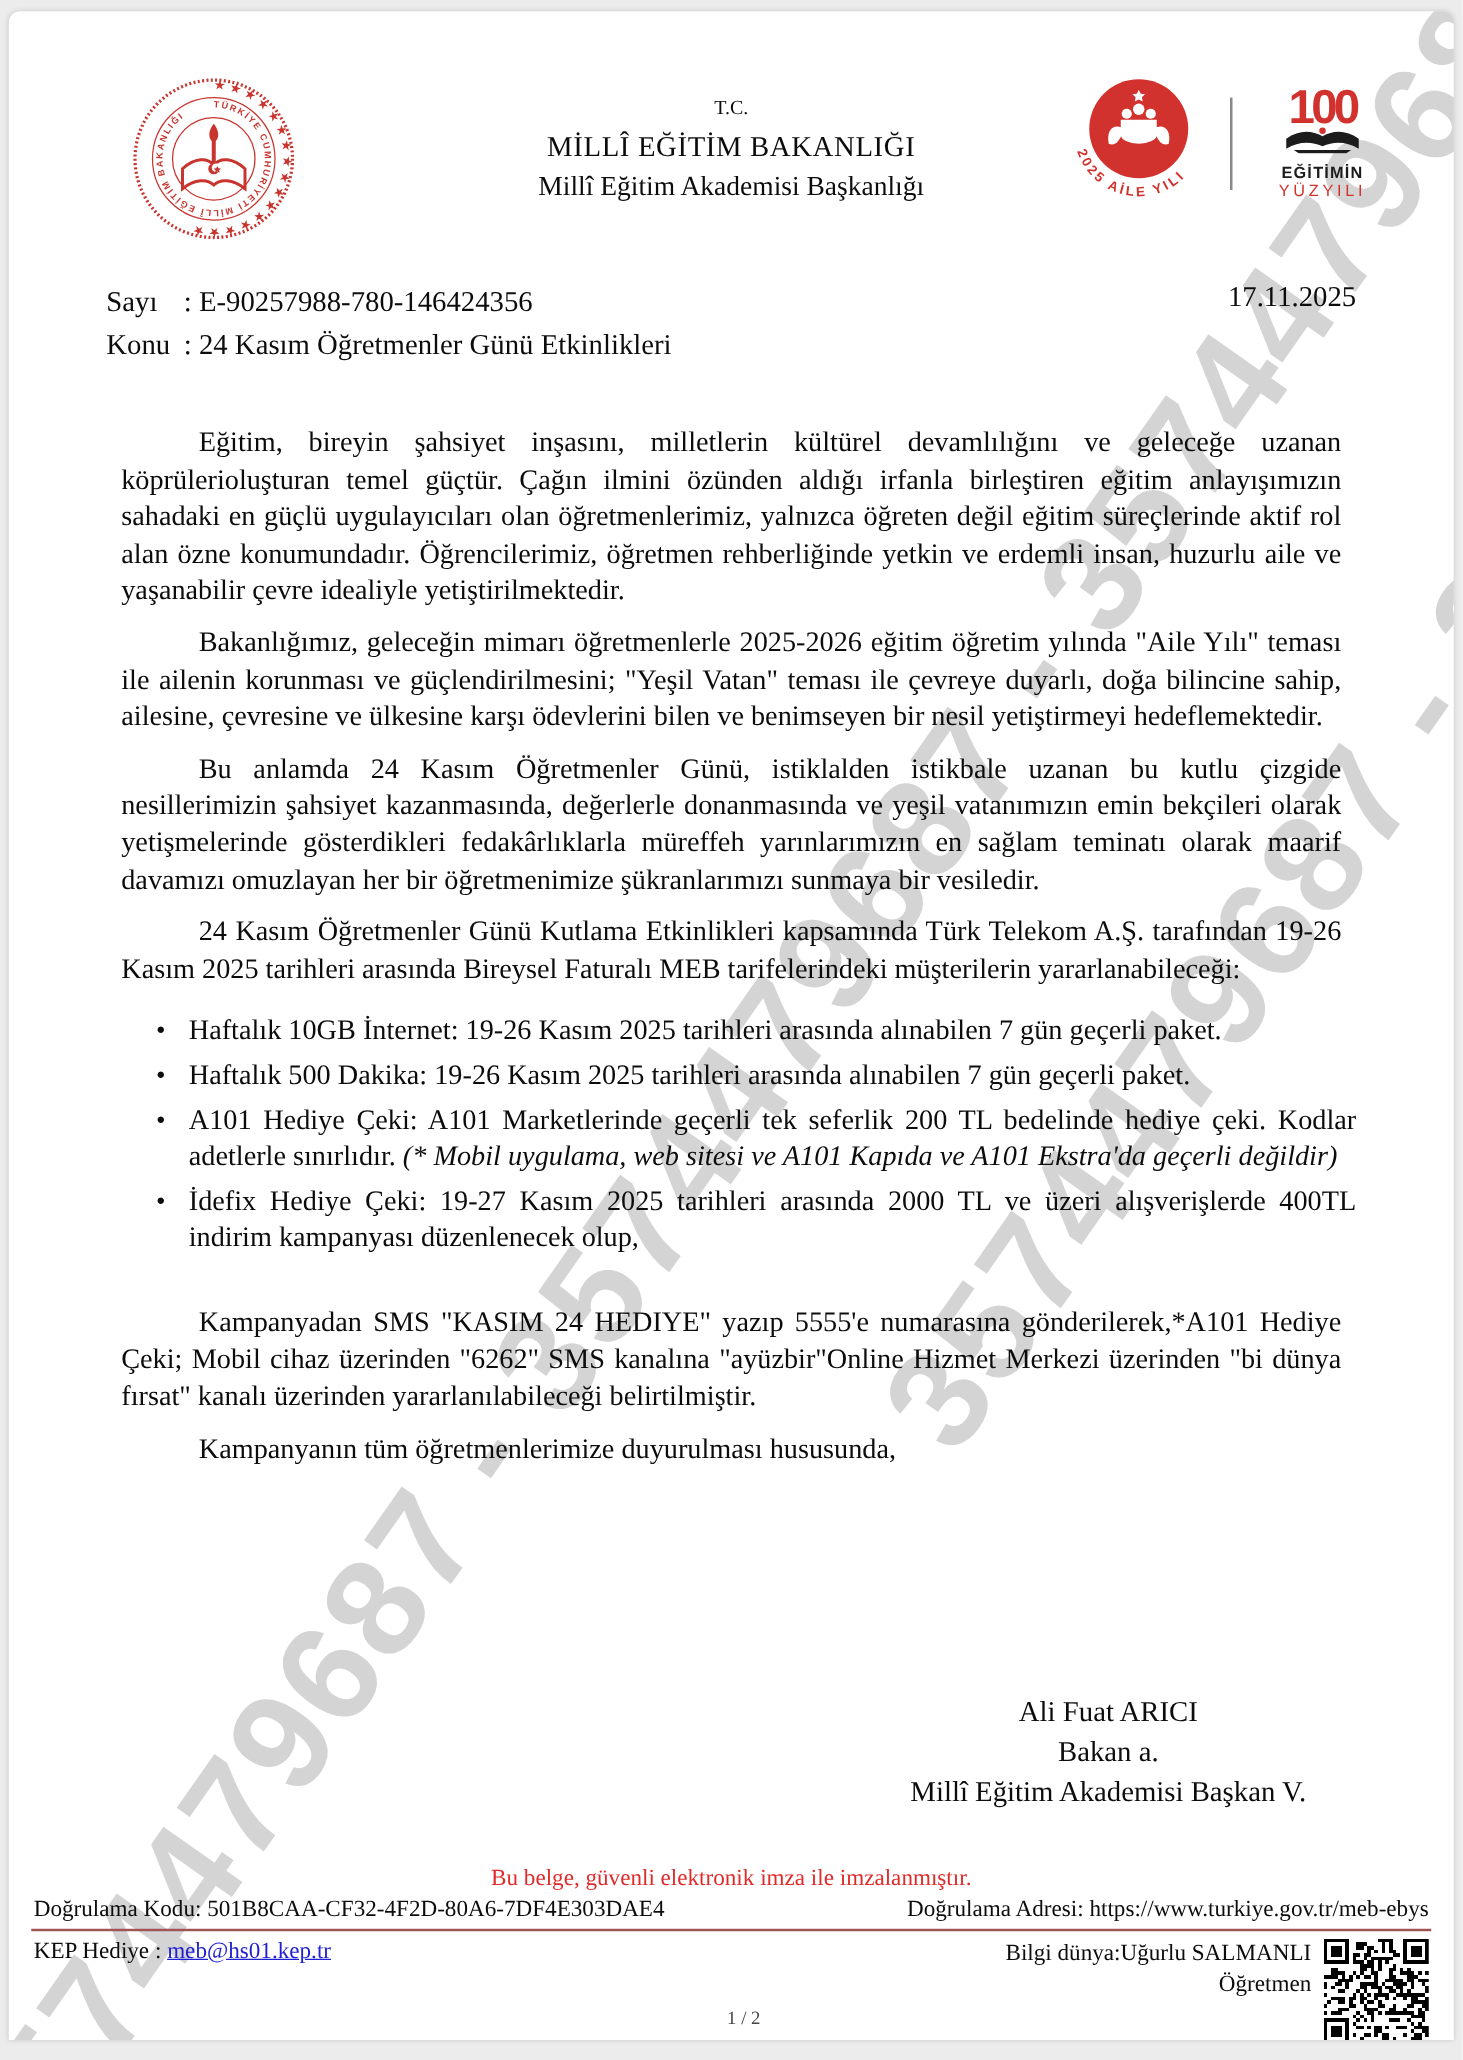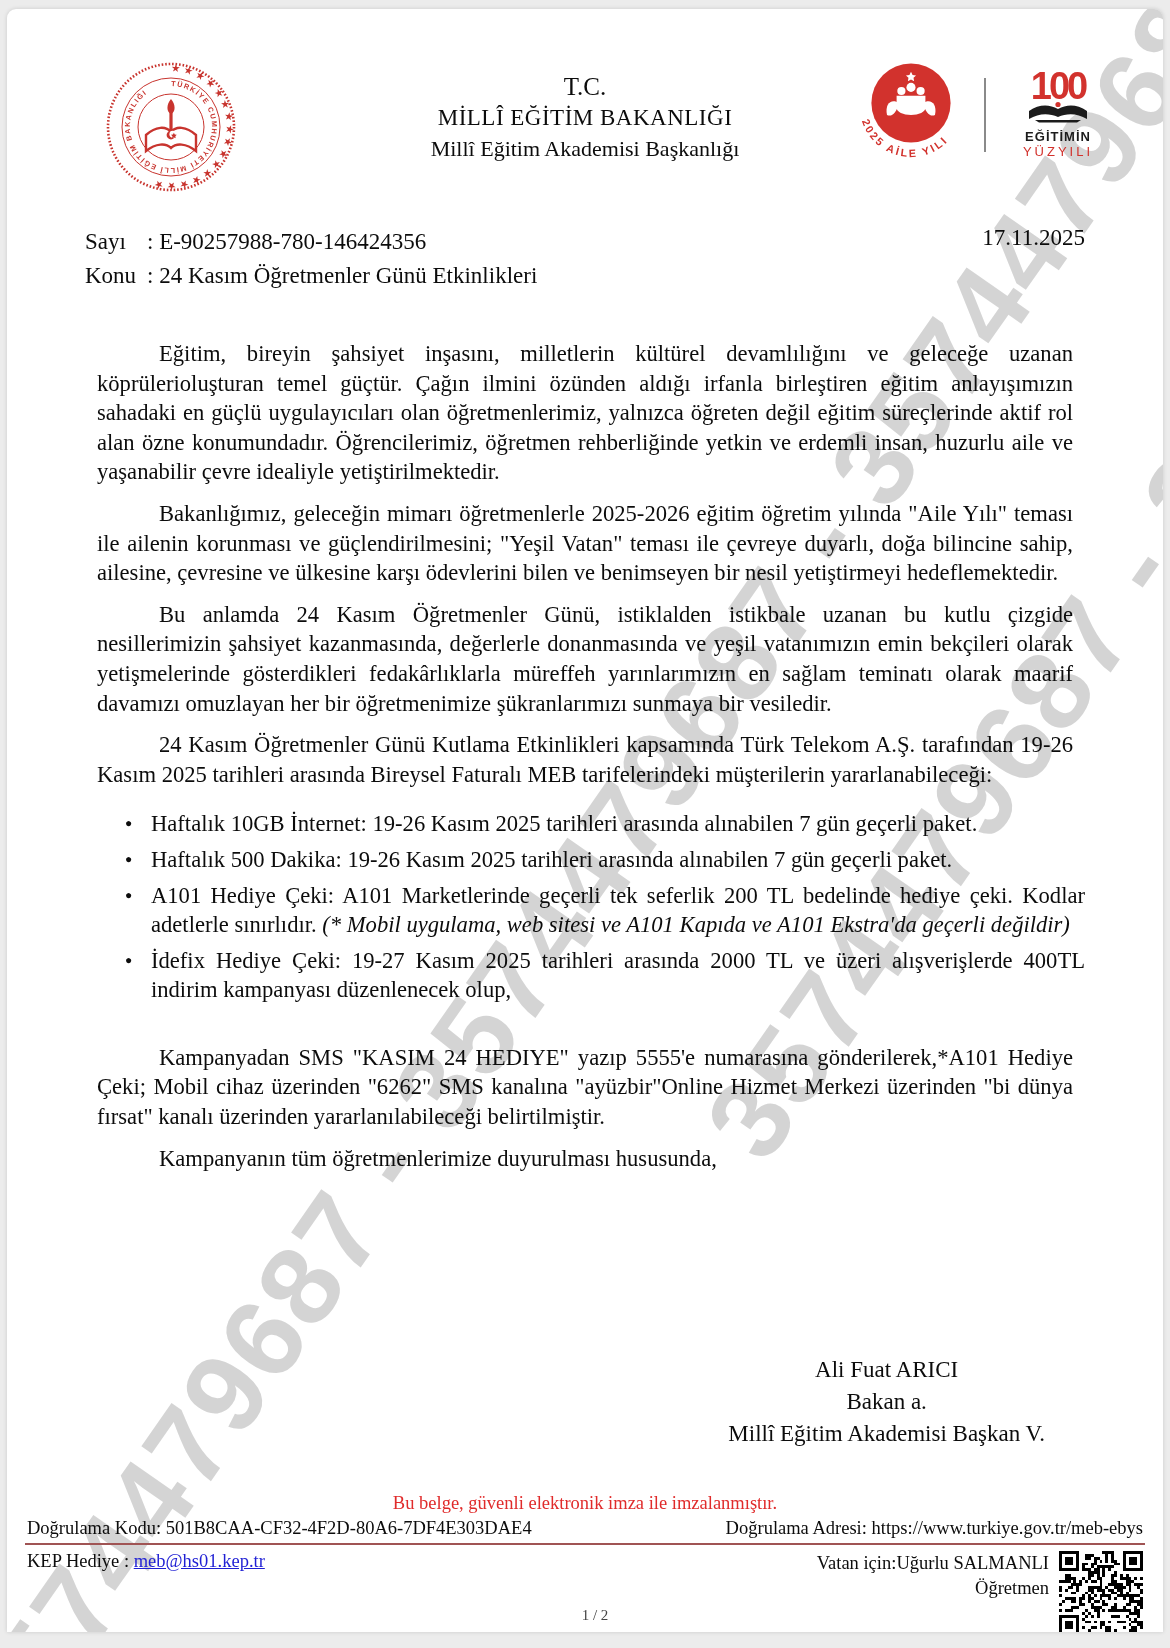--- a/index.html
+++ b/index.html
@@ -22,21 +22,21 @@
     font-weight:bold;font-size:112px;letter-spacing:3px;
     color:rgba(186,186,186,.62);
     z-index:0;pointer-events:none;user-select:none;
   }
   .wm1{left:-570px;top:775px;width:2340px;transform:rotate(-55deg);}
   .wm2{left:180px;top:180px;width:2340px;transform:rotate(-55deg);}
   .content{position:absolute;inset:0;z-index:1;color:#0c0c0c;}
   
   .seal{position:absolute;left:96px;top:50px;width:136px;height:136px;}
   .titles{position:absolute;left:0;right:0;top:62px;text-align:center;line-height:31px;}
-  .t1{font-size:25px;}
+  .t1{font-size:16px;}
   .t2{font-size:23px;letter-spacing:.5px;}
   .t3{font-size:22px;}
   .logos-right{position:absolute;top:46px;right:46px;display:flex;align-items:center;gap:13px;}
   .aile-svg{width:120px;height:120px;}
   .logo-divider{width:2px;height:74px;background:#8a8a8a;}
   .logo100{width:118px;text-align:center;font-family:"Liberation Sans","DejaVu Sans",sans-serif;}
   .logo100 .num{font-size:38px;font-weight:900;color:#d2322d;letter-spacing:-3px;line-height:30px;}
   .logo100 .egitimin{font-size:13px;font-weight:900;color:#1c1c1c;letter-spacing:1px;margin-top:2px;}
   .logo100 .yuzyili{font-size:13px;font-weight:400;color:#d2322d;letter-spacing:3px;}
   
@@ -177,21 +177,21 @@
         <div><span>Doğrulama Adresi:</span> <span>https://www.turkiye.gov.tr/meb-ebys</span></div>
       </div>
       <hr class="frule">
       <div class="krow">
         <div class="kep">
           <span>KEP Hediye :</span>
           <a href="#">meb@hs01.kep.tr</a>
         </div>
         <div class="info-wrap">
           <div class="info-text">
-            <div><span>Vatan için:</span><span>Uğurlu SALMANLI</span></div>
+            <div><span>Bilgi dünya:</span><span>Uğurlu SALMANLI</span></div>
             <div>Öğretmen</div>
           </div>
           <svg class="qr" id="qr" viewBox="0 0 29 29" shape-rendering="crispEdges">
               <rect x="0" y="0" width="7" height="7" fill="#000"></rect>
               <rect x="1" y="1" width="5" height="5" fill="#fff"></rect>
               <rect x="2" y="2" width="3" height="3" fill="#000"></rect>
               <rect x="22" y="0" width="7" height="7" fill="#000"></rect>
               <rect x="23" y="1" width="5" height="5" fill="#fff"></rect>
               <rect x="24" y="2" width="3" height="3" fill="#000"></rect>
               <rect x="0" y="22" width="7" height="7" fill="#000"></rect>

